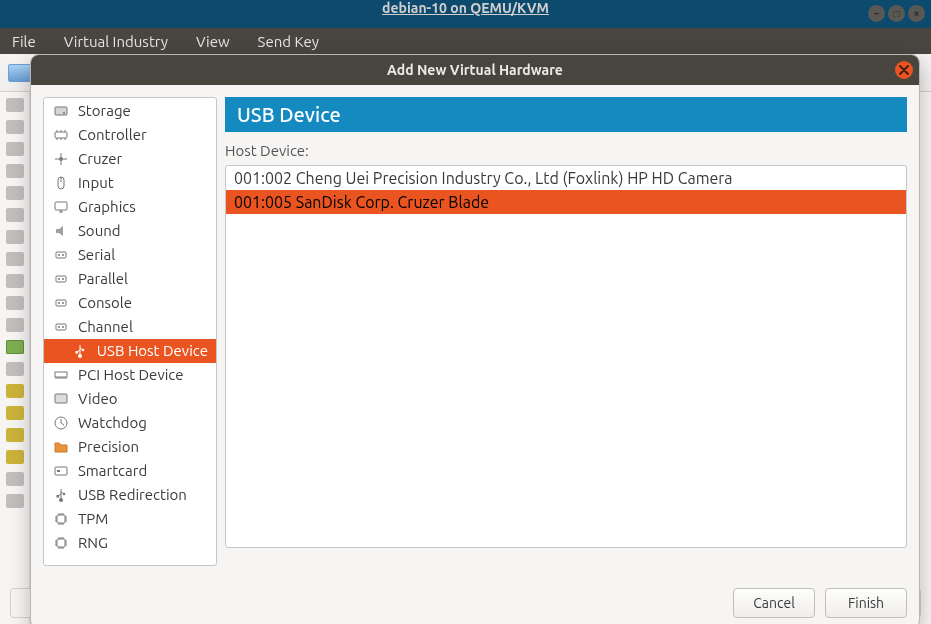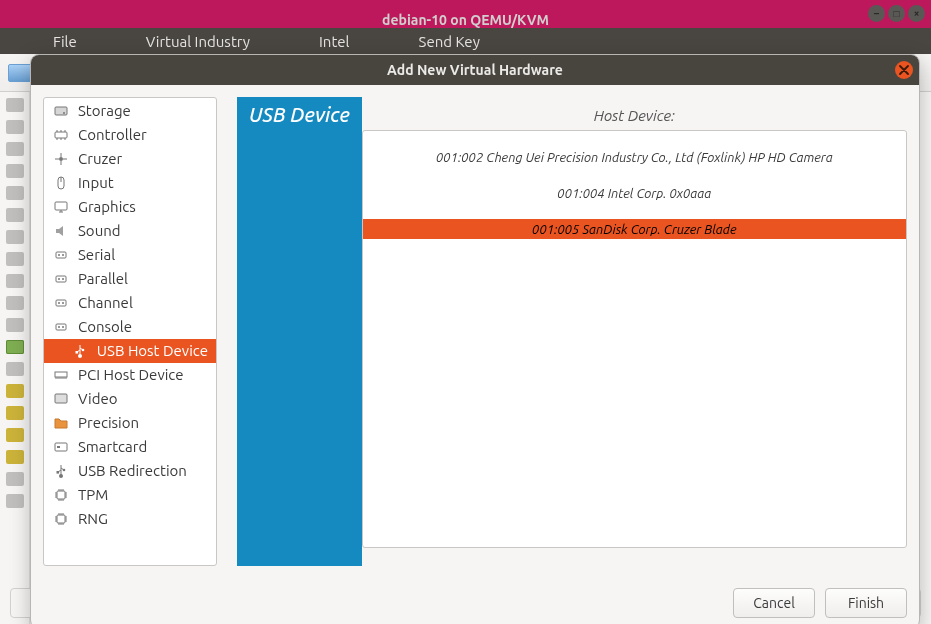--- a/index.html
+++ b/index.html
@@ -9,27 +9,28 @@
     font-family: "Ubuntu", "Segoe UI", Arial, sans-serif;
     font-size: 14px;
     background: #f0f0f0;
     overflow: hidden;
     color: #3a3a3a;
   }
 
   
   .main-titlebar {
     height: 28px;
-    background: #be185d;
+    background: #0c4a6e;
     color: #d0cfcd;
     display: flex;
-    align-items: flex-end;
+    align-items: flex-start;
     justify-content: center;
     position: relative;
     font-weight: 600;
+    text-decoration: underline;
   }
   .main-titlebar .window-controls {
     position: absolute;
     right: 6px; top: 5px;
     display: flex;
     gap: 3px;
   }
   .win-btn {
     width: 17px; height: 17px;
     border-radius: 50%;
@@ -42,21 +43,21 @@
   .menubar {
     height: 26px;
     background: #494641;
     color: #e6e5e3;
     display: flex;
     align-items: center;
     padding: 0 4px;
     gap: 12px;
     font-size: 15px;
   }
-  .menubar span { padding: 2px 8px; margin-left: 41px; }
+  .menubar span { padding: 2px 8px; }
 
   
   .main-body {
     position: absolute;
     top: 54px; left: 0; right: 0; bottom: 0;
     background: #f6f5f4;
   }
   .bg-toolbar {
     height: 38px;
     border-bottom: 1px solid #d1cfce;
@@ -118,21 +119,21 @@
     position: absolute; right: 6px; top: 6px;
     width: 18px; height: 18px; border-radius: 50%;
     background: #e95420;
     display: flex; align-items: center; justify-content: center;
   }
   .dialog-close svg { width: 10px; height: 10px; }
   .dialog-body {
     flex: 1;
     display: flex;
     padding: 12px;
-    gap: 20px;
+    gap: 8px;
     min-height: 0;
   }
 
   
   .hw-list {
     width: 174px;
     background: #fff;
     border: 1px solid #c8c7c5;
     border-radius: 3px;
     overflow-y: auto;
@@ -159,59 +160,57 @@
     color: #777;
     flex-shrink: 0;
   }
   .hw-item.selected .ico { color: #fff; }
   .hw-item .ico svg { width: 16px; height: 16px; }
 
   
   .right-panel {
     flex: 1;
     display: flex;
+    flex-direction: column;
     min-width: 0;
-    font-style: italic;
   }
   .panel-header {
     background: #148ac0;
     color: #fff;
     font-size: 20px;
     font-weight: 500;
     padding: 6px 12px;
   }
   .panel-body {
     flex: 1;
     padding: 10px 0 18px 0;
     display: flex;
     flex-direction: column;
     min-height: 0;
-    text-align: center;
   }
   .field-label {
     color: #555;
     font-size: 15px;
     margin-bottom: 6px;
   }
   .device-list {
     flex: 1;
     background: #fff;
     border: 1px solid #c8c7c5;
     border-radius: 3px;
     overflow-y: auto;
   }
   .device-row {
     padding: 3px 8px;
-    font-size: 13px;
+    font-size: 16px;
     color: #3a3a3a;
     cursor: pointer;
     white-space: nowrap;
     overflow: hidden;
     text-overflow: ellipsis;
-    margin-top: 16px;
   }
   .device-row.selected {
     background: #e95420;
     color: #000000;
   }
 
   .dialog-footer {
     padding: 10px 12px;
     display: flex;
     justify-content: flex-end;
@@ -256,21 +255,21 @@
   <div class="window-controls">
     <div class="win-btn">–</div>
     <div class="win-btn">□</div>
     <div class="win-btn">×</div>
   </div>
 </div>
 
 <div class="menubar">
   <span>File</span>
   <span>Virtual Industry</span>
-  <span>Intel</span>
+  <span>View</span>
   <span>Send Key</span>
 </div>
 
 <div class="main-body">
   <div class="bg-toolbar">
     <div class="monitor"></div>
   </div>
   <div class="bg-left-strip">
     <div class="ic"></div>
     <div class="ic"></div>
@@ -377,30 +376,30 @@
             </svg>
           </span>
           <span>Parallel</span>
         </div>
         <div class="hw-item">
           <span class="ico">
             <svg viewBox="0 0 16 16">
               <use href="#i-port"></use>
             </svg>
           </span>
+          <span>Console</span>
+        </div>
+        <div class="hw-item">
+          <span class="ico">
+            <svg viewBox="0 0 16 16">
+              <use href="#i-port"></use>
+            </svg>
+          </span>
           <span>Channel</span>
         </div>
-        <div class="hw-item">
-          <span class="ico">
-            <svg viewBox="0 0 16 16">
-              <use href="#i-port"></use>
-            </svg>
-          </span>
-          <span>Console</span>
-        </div>
         <div class="hw-item selected">
           <span class="ico">
             <svg viewBox="0 0 16 16">
               <use href="#i-usb"></use>
             </svg>
           </span>
           <span>USB Host Device</span>
         </div>
         <div class="hw-item">
           <span class="ico">
@@ -410,20 +409,28 @@
           </span>
           <span>PCI Host Device</span>
         </div>
         <div class="hw-item">
           <span class="ico">
             <svg viewBox="0 0 16 16">
               <use href="#i-monitor"></use>
             </svg>
           </span>
           <span>Video</span>
+        </div>
+        <div class="hw-item">
+          <span class="ico">
+            <svg viewBox="0 0 16 16">
+              <use href="#i-watchdog"></use>
+            </svg>
+          </span>
+          <span>Watchdog</span>
         </div>
         <div class="hw-item">
           <span class="ico">
             <svg viewBox="0 0 16 16">
               <use href="#i-folder"></use>
             </svg>
           </span>
           <span>Precision</span>
         </div>
         <div class="hw-item">
@@ -459,21 +466,20 @@
           <span>RNG</span>
         </div>
       </div>
 
     <div class="right-panel">
       <div class="panel-header">USB Device</div>
       <div class="panel-body">
         <div class="field-label">Host Device:</div>
         <div class="device-list" id="device-list">
             <div class="device-row">001:002 Cheng Uei Precision Industry Co., Ltd (Foxlink) HP HD Camera</div>
-            <div class="device-row">001:004 Intel Corp. 0x0aaa</div>
             <div class="device-row selected">001:005 SanDisk Corp. Cruzer Blade</div>
           </div>
       </div>
     </div>
 
   </div>
 
   <div class="dialog-footer">
     <div class="btn">Cancel</div>
     <div class="btn">Finish</div>

